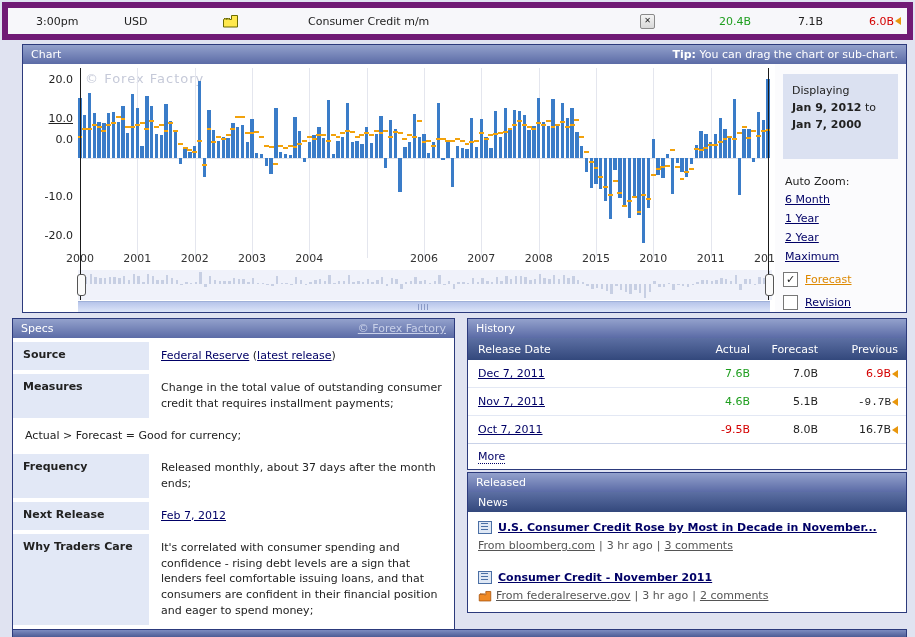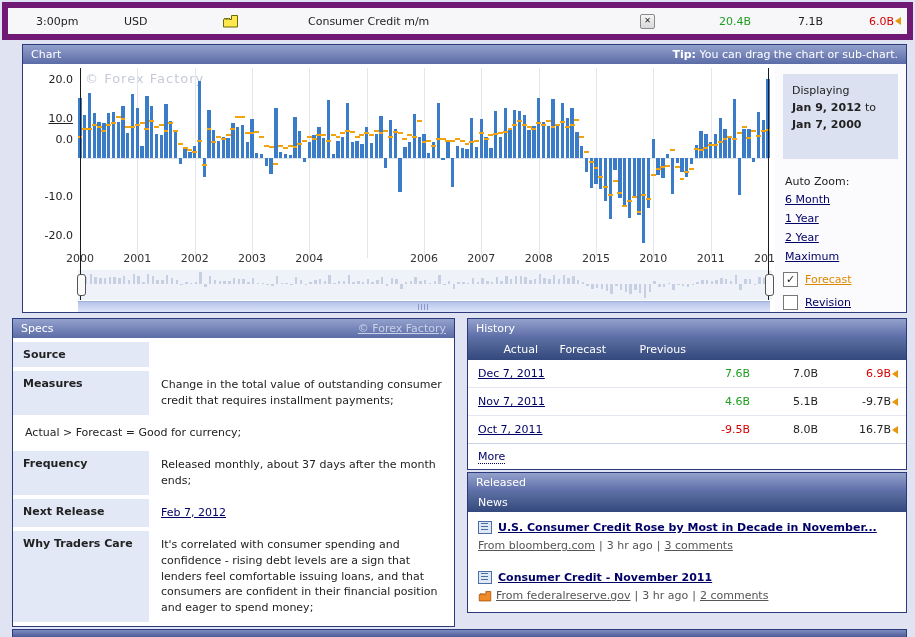--- a/index.html
+++ b/index.html
@@ -661,20 +661,23 @@
   </div>
 </div>
 
 <div class="sec specs-sec">
   <div class="sec-header">
     <span>Specs</span>
     <a class="right specs-copy">© Forex Factory</a>
   </div>
   <div class="spec-row">
     <div class="spec-label">Source</div>
+    <div class="spec-value">
+      <a>Federal Reserve</a><span> (</span><a>latest release</a><span>)</span>
+    </div>
   </div>
   <div class="spec-row">
     <div class="spec-label">Measures</div>
     <div class="spec-value">Change in the total value of outstanding consumer credit that requires installment payments;</div>
   </div>
   <div class="spec-row">
     <div class="spec-value">Actual &gt; Forecast = Good for currency;</div>
   </div>
   <div class="spec-row">
     <div class="spec-label">Frequency</div>
@@ -690,40 +693,41 @@
     <div class="spec-label">Why Traders Care</div>
     <div class="spec-value">It's correlated with consumer spending and confidence - rising debt levels are a sign that lenders feel comfortable issuing loans, and that consumers are confident in their financial position and eager to spend money;</div>
   </div>
 </div>
 
 <div class="sec hist-sec">
   <div class="sec-header">
     <span>History</span>
   </div>
   <div class="sec-subheader hrow hh">
+    <span class="h-date">Release Date</span>
     <span class="h-actual">Actual</span>
     <span class="h-forecast">Forecast</span>
     <span class="h-previous" style="display:block;">Previous</span>
   </div>
   <div id="hist-rows">
       <div class="hrow">
         <span class="h-date"><a>Dec 7, 2011</a></span>
         <span class="h-actual" style="color: rgb(30, 158, 30);">7.6B</span>
         <span class="h-forecast">7.0B</span>
         <span class="h-previous">
           <span style="color: rgb(212, 0, 0);">6.9B</span>
           <i class="tri"></i>
         </span>
       </div>
       <div class="hrow">
         <span class="h-date"><a>Nov 7, 2011</a></span>
         <span class="h-actual" style="color: rgb(30, 158, 30);">4.6B</span>
         <span class="h-forecast">5.1B</span>
         <span class="h-previous">
-          <span style="color: rgb(34, 34, 34);">-9.7B</span>
+          <span style="color: rgb(34, 34, 34); font-family: Liberation Mono, monospace;">-9.7B</span>
           <i class="tri"></i>
         </span>
       </div>
       <div class="hrow">
         <span class="h-date"><a>Oct 7, 2011</a></span>
         <span class="h-actual" style="color: rgb(212, 0, 0);">-9.5B</span>
         <span class="h-forecast">8.0B</span>
         <span class="h-previous">
           <span style="color: rgb(34, 34, 34);">16.7B</span>
           <i class="tri"></i>

